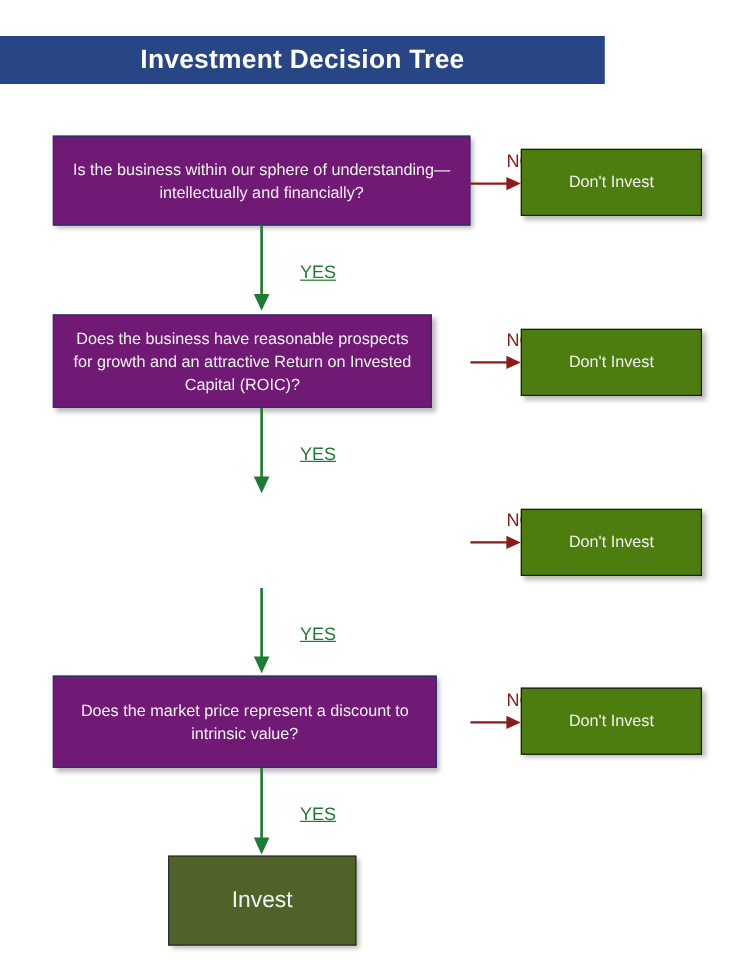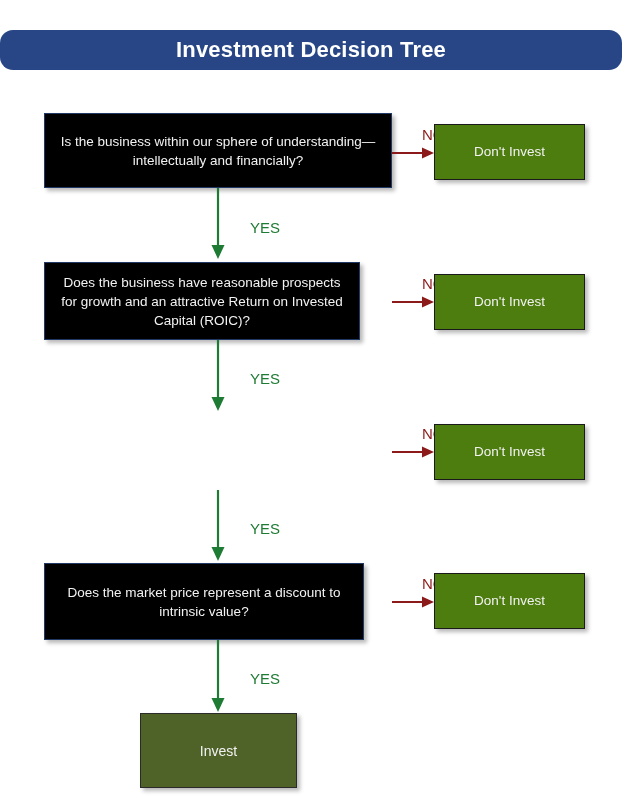--- a/index.html
+++ b/index.html
@@ -17,27 +17,26 @@
     position: relative;
     width: 622px;
     height: 807px;
   }
 
   
   .title-band {
     position: absolute;
     left: 0;
     top: 30px;
-    width: 622px;
+    width: 504px;
     height: 40px;
     background: #284686;
     display: flex;
     align-items: center;
     justify-content: center;
-    border-radius: 13px;
   }
   .title-text {
     color: #ffffff;
     font-size: 22px;
     font-weight: bold;
     letter-spacing: 0.2px;
     white-space: nowrap;
   }
 
   
@@ -46,53 +45,53 @@
     box-sizing: border-box;
     display: flex;
     align-items: center;
     justify-content: center;
     text-align: center;
     color: #f2f2f2;
     box-shadow: 3px 3px 4px rgba(0,0,0,0.28);
   }
 
   .node-question {
-    background: #000000;
+    background: #701a75;
     border: 1.5px solid #1F3864;
     font-size: 13.5px;
     line-height: 19px;
     padding: 20px 10px;
   }
 
   .node-terminal-no {
     background: #4d7c0f;
     border: 1.5px solid #1a1a1a;
     font-size: 13.5px;
     line-height: 18px;
   }
 
   .node-terminal-yes {
     background: #4F6228;
     border: 1.5px solid #2b2b2b;
-    font-size: 14px;
+    font-size: 19px;
     line-height: 18px;
   }
 
   
   .conn {
     position: absolute;
     overflow: visible;
   }
   .label {
     position: absolute;
     font-size: 15px;
     white-space: nowrap;
     margin-left: 24px;
   }
-  .label-yes { color: #1E7B33; }
+  .label-yes { color: #1E7B33; text-decoration: underline; }
   .label-no  { color: #8C1A1A; }
 </style>
 </head>
 <body>
 
 <div id="canvas">
 
   <div class="title-band">
     <div class="title-text">Investment Decision Tree</div>
   </div>

